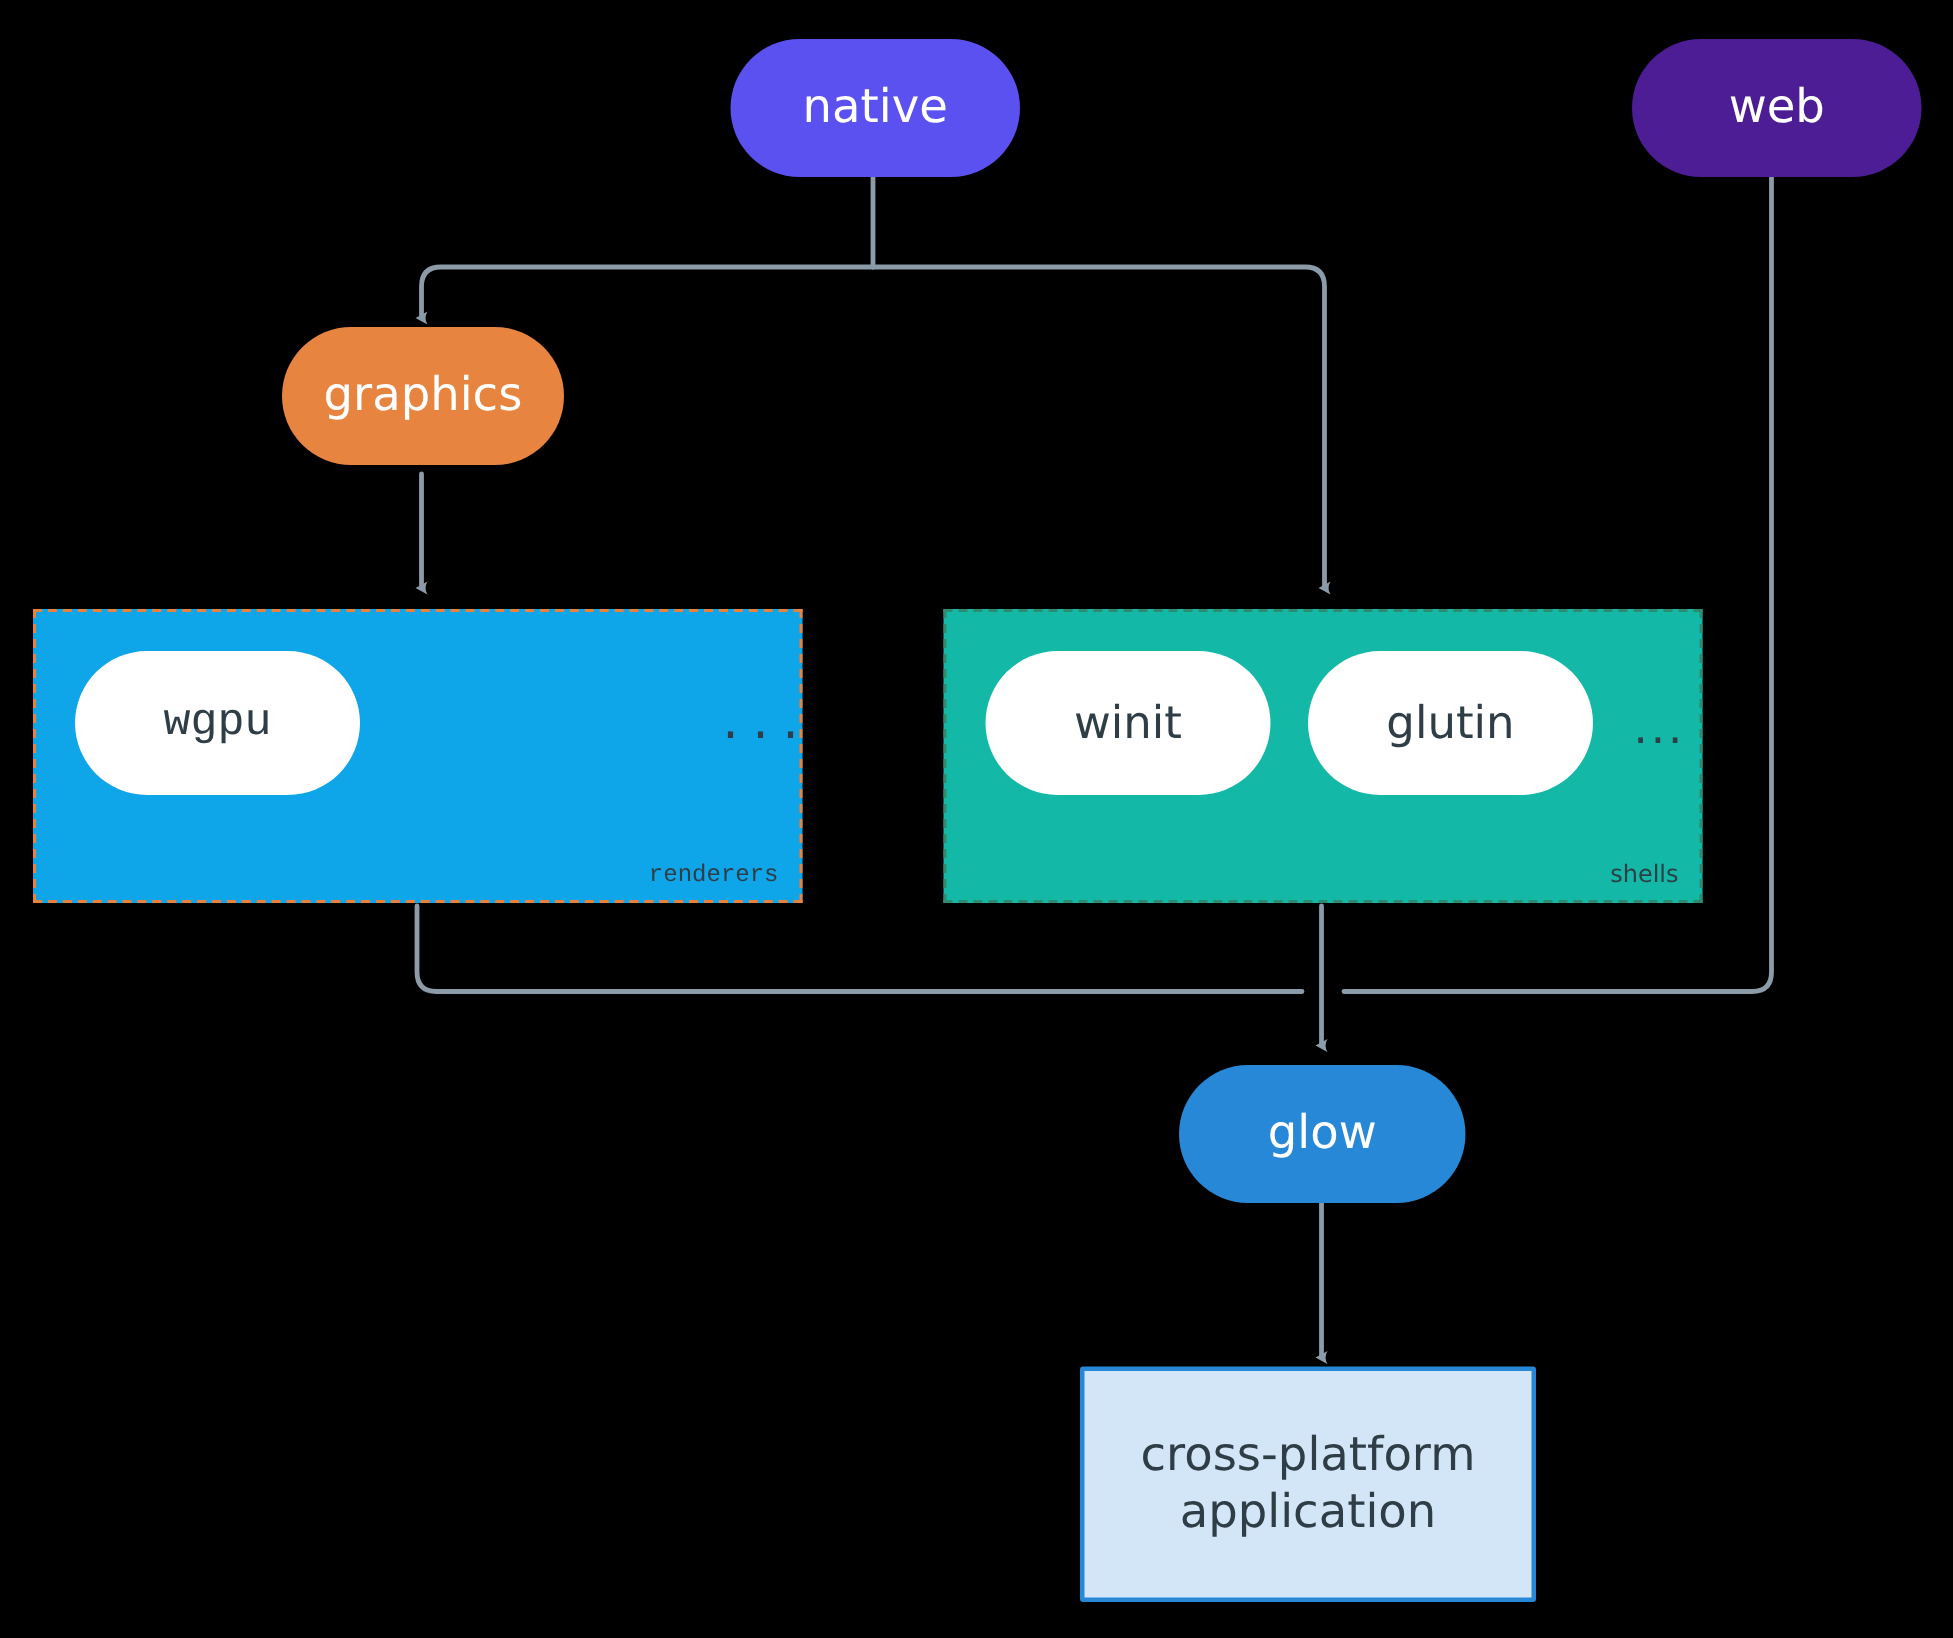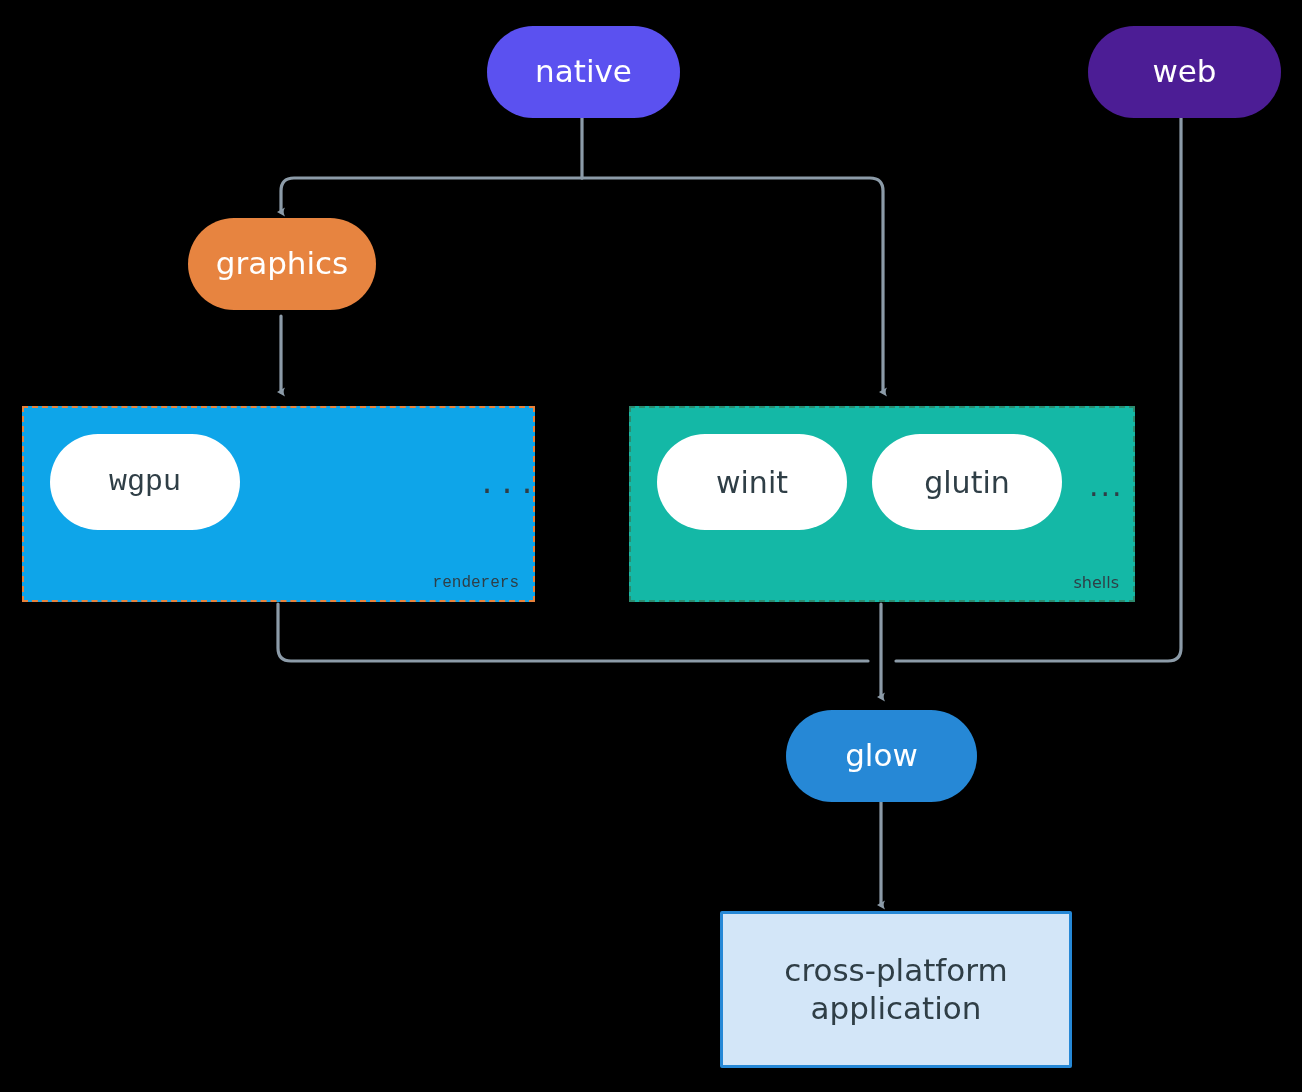--- a/index.html
+++ b/index.html
@@ -172,18 +172,18 @@
 
     <span class="ellipsis" style="left:458px; top:60px;">...</span>
 
     <span class="cluster-label">shells</span>
   </div>
 
   <div class="node node-pill node-iced" style="left:786px; top:710px; width:191px; height:92px;">
     <span>glow</span>
   </div>
 
-  <div class="node node-rect" style="left:720px; top:911px; width:352px; height:157px;">
+  <div class="node node-rect" style="left:720px; top:911px; width:304px; height:157px;">
     <span>cross-platform
 application</span>
   </div>
 
 </div>
 
 </body></html>

